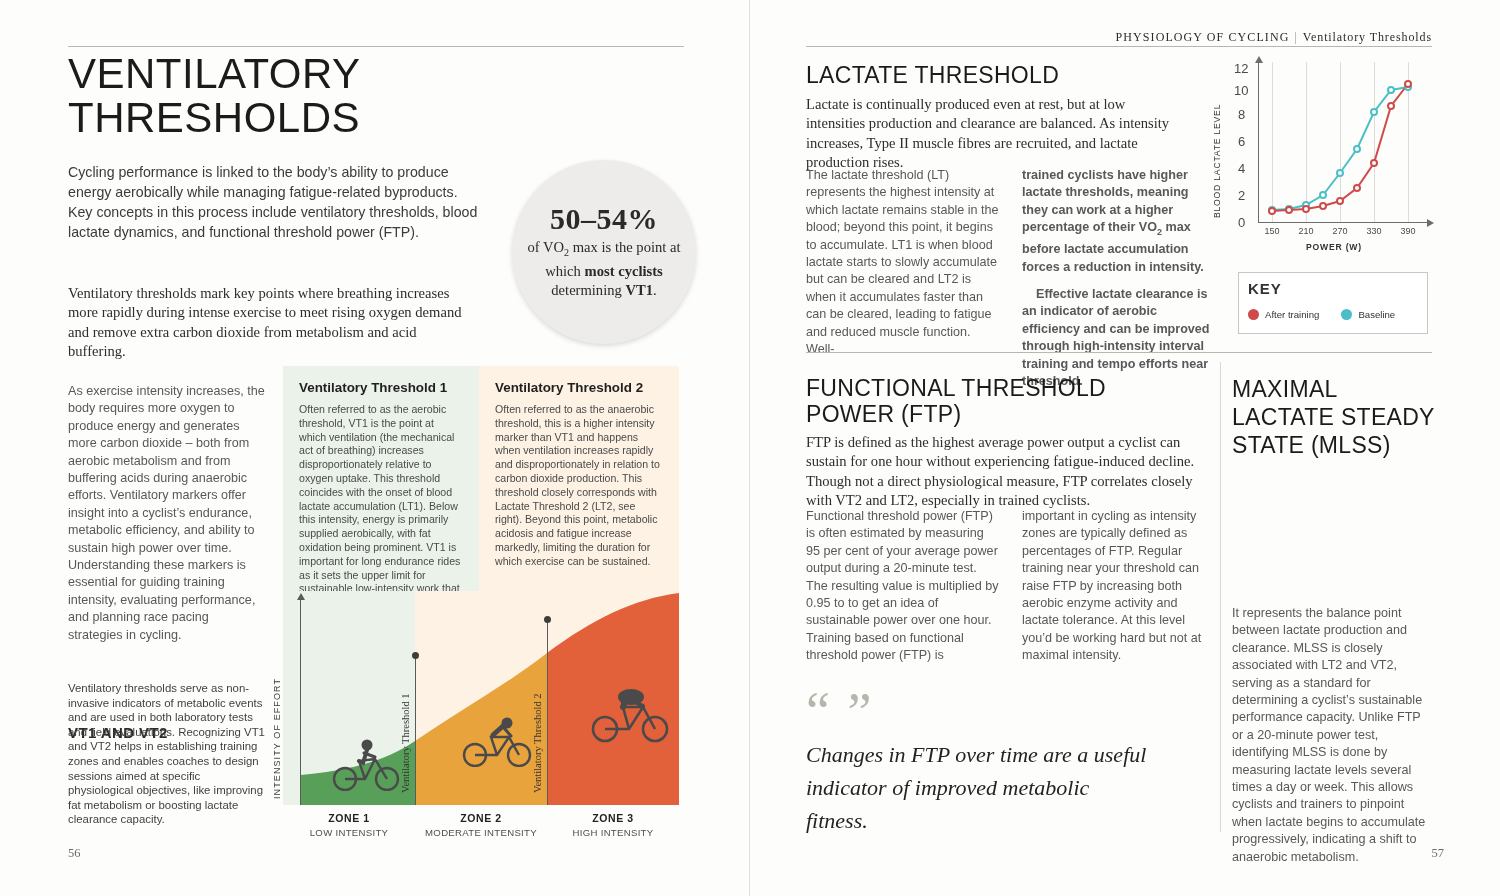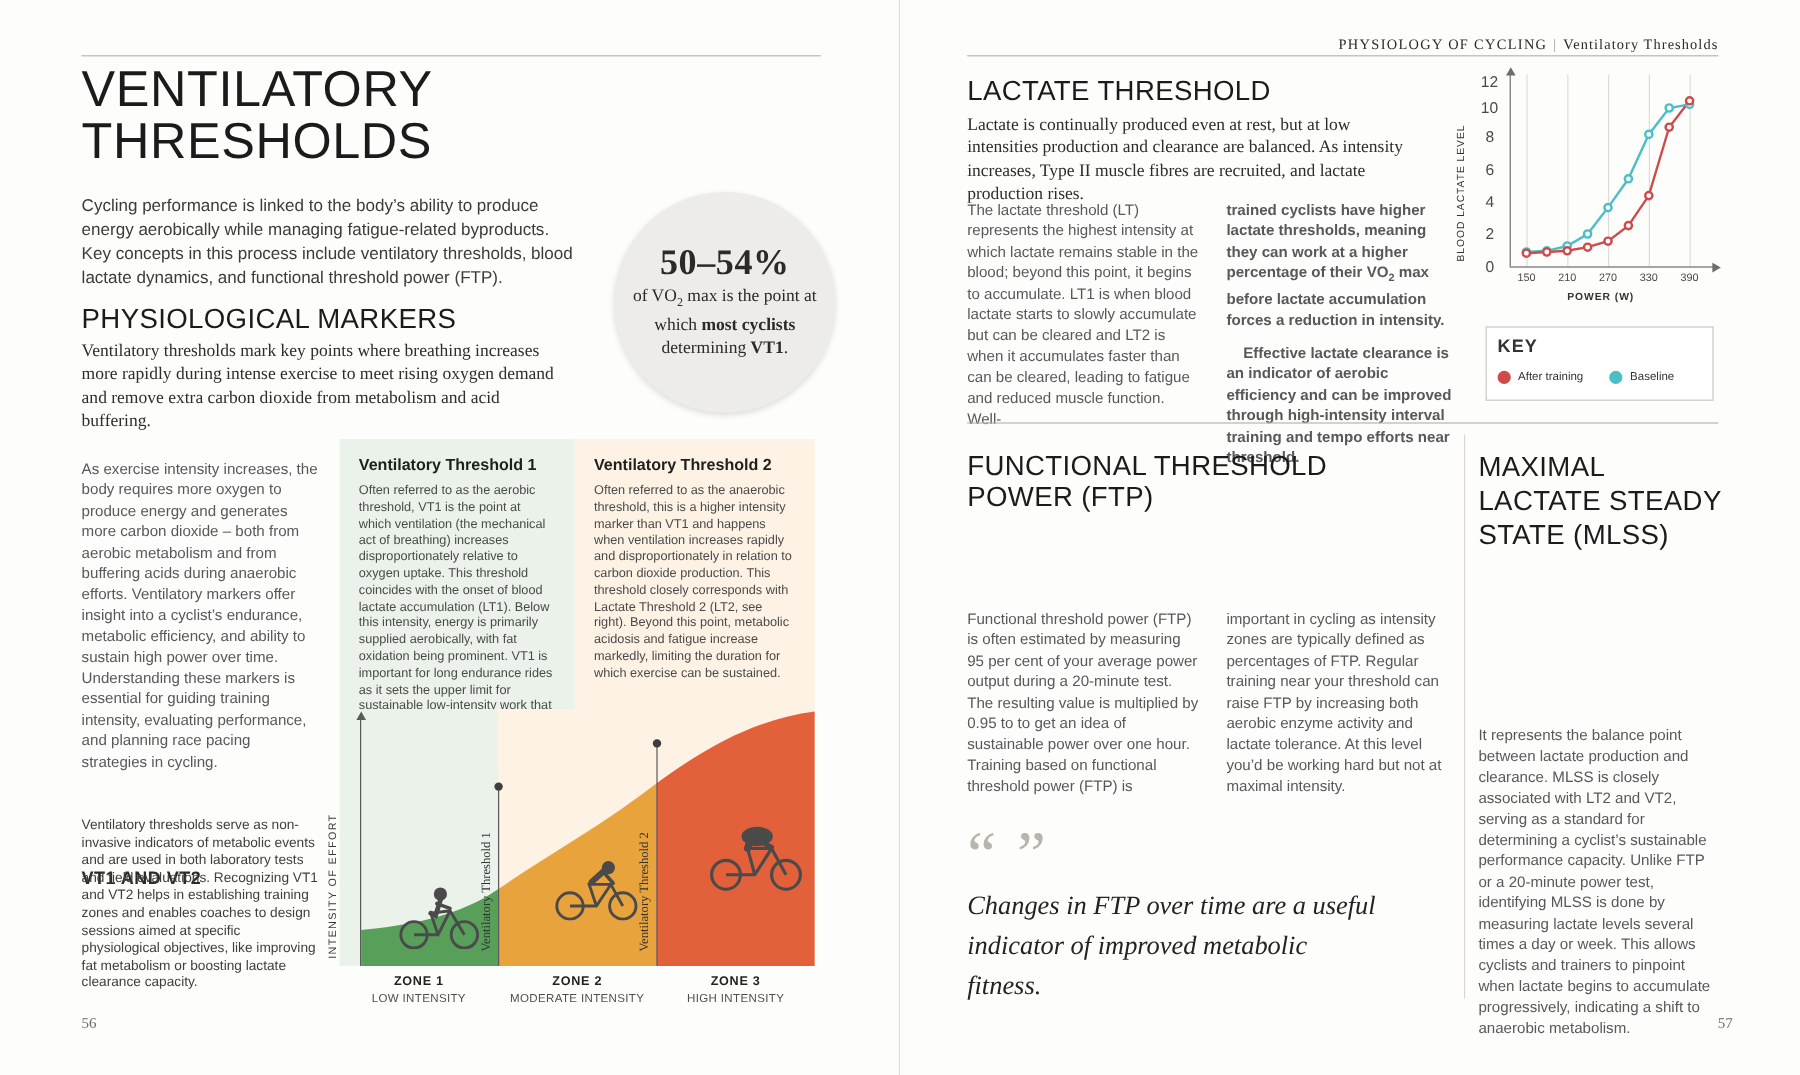--- a/index.html
+++ b/index.html
@@ -148,21 +148,20 @@
 <div class="page">
 
   <div class="left">
 
     <div class="rule-top" style="left:68px;top:46px;width:616px;"></div>
 
     <div class="title">VENTILATORY THRESHOLDS</div>
 
     <div class="intro body-sans" style="font-size:14.2px;line-height:20px;color:#3b3b39;">Cycling performance is linked to the body’s ability to produce energy aerobically while managing fatigue-related byproducts. Key concepts in this process include ventilatory thresholds, blood lactate dynamics, and functional threshold power (FTP).</div>
 
-    <div class="h2" id="physio-markers-head">PHYSIOLOGICAL MARKERS</div>
     <div class="body-serif" id="physio-markers-body">Ventilatory thresholds mark key points where breathing increases more rapidly during intense exercise to meet rising oxygen demand and remove extra carbon dioxide from metabolism and acid buffering.</div>
     <div class="body-sans" id="exercise-intensity">As exercise intensity increases, the body requires more oxygen to produce energy and generates more carbon dioxide – both from aerobic metabolism and from buffering acids during anaerobic efforts. Ventilatory markers offer insight into a cyclist’s endurance, metabolic efficiency, and ability to sustain high power over time. Understanding these markers is essential for guiding training intensity, evaluating performance, and planning race pacing strategies in cycling.</div>
 
     <div id="vt1vt2-head">VT1 AND VT2</div>
     <div class="body-sans" id="vt1vt2-body" style="font-size:11.4px;line-height:14.6px;color:#3f3f3f;">Ventilatory thresholds serve as non-invasive indicators of metabolic events and are used in both laboratory tests and field evaluations. Recognizing VT1 and VT2 helps in establishing training zones and enables coaches to design sessions aimed at specific physiological objectives, like improving fat metabolism or boosting lactate clearance capacity.</div>
 
     <div class="badge">
       <div class="badge-inner">
         <span class="badge-big">50–54%</span>
         <span>of VO</span><sub style="font-size:10px;">2</sub><span> max is the point at which </span><b>most cyclists</b><span> determining </span><b>VT1</b><span>.</span>
@@ -346,20 +345,21 @@
         <span>After training</span>
         <span class="dotk" style="background:#4cbfc6;margin-left:22px;"></span>
         <span>Baseline</span>
       </div>
     </div>
 
     <div class="rule-top" style="left:56px;top:352px;width:626px;"></div>
     <div class="vdiv" style="left:470px;top:362px;height:470px;"></div>
 
     <div class="h2" id="ftp-head" style="left:56px;">FUNCTIONAL THRESHOLD POWER (FTP)</div>
+    <div class="body-serif" id="ftp-lead" style="left:56px;">FTP is defined as the highest average power output a cyclist can sustain for one hour without experiencing fatigue-induced decline. Though not a direct physiological measure, FTP correlates closely with VT2 and LT2, especially in trained cyclists.</div>
     <div class="body-sans" id="ftp-col1" style="left:56px;">Functional threshold power (FTP) is often estimated by measuring 95 per cent of your average power output during a 20-minute test. The resulting value is multiplied by 0.95 to to get an idea of sustainable power over one hour. Training based on functional threshold power (FTP) is</div>
     <div class="body-sans" id="ftp-col2" style="left:272px;">important in cycling as intensity zones are typically defined as percentages of FTP. Regular training near your threshold can raise FTP by increasing both aerobic enzyme activity and lactate tolerance. At this level you’d be working hard but not at maximal intensity.</div>
 
     <div class="quote-marks" style="left:56px;">“ ”</div>
     <div class="quote" style="left:56px;">Changes in FTP over time are a useful indicator of improved metabolic fitness.</div>
 
     <div class="h2" id="mlss-head" style="left:482px;line-height:28px;">MAXIMAL LACTATE STEADY STATE (MLSS)</div>
     <div class="body-sans" id="mlss-body" style="left:482px;">It represents the balance point between lactate production and clearance. MLSS is closely associated with LT2 and VT2, serving as a standard for determining a cyclist’s sustainable performance capacity. Unlike FTP or a 20-minute power test, identifying MLSS is done by measuring lactate levels several times a day or week. This allows cyclists and trainers to pinpoint when lactate begins to accumulate progressively, indicating a shift to anaerobic metabolism.</div>
 
     <div class="folio" style="right:56px;top:846px;">57</div>

